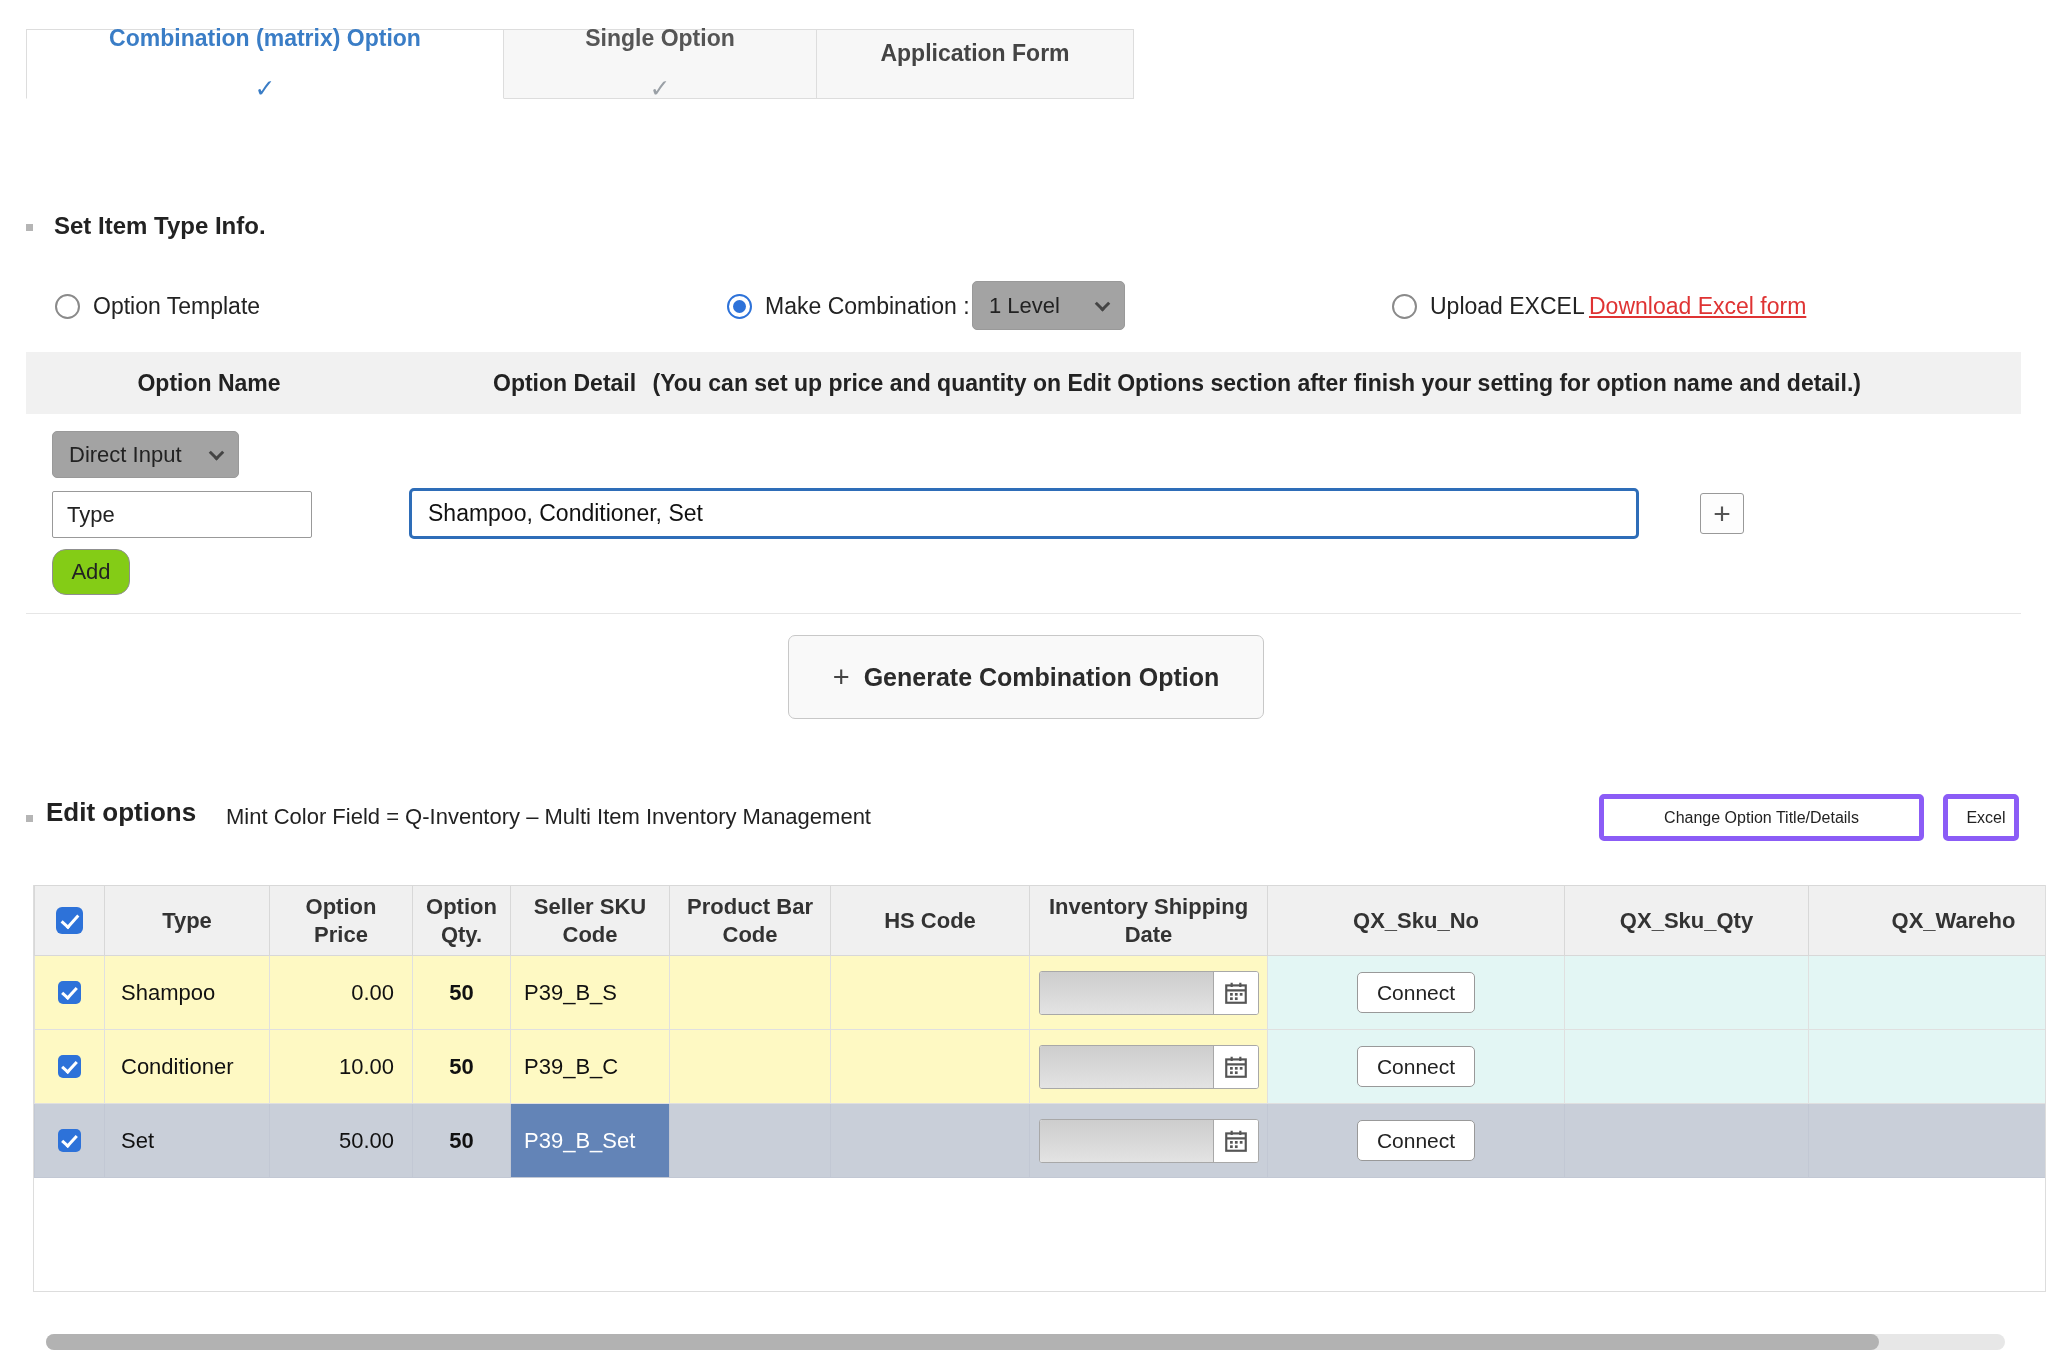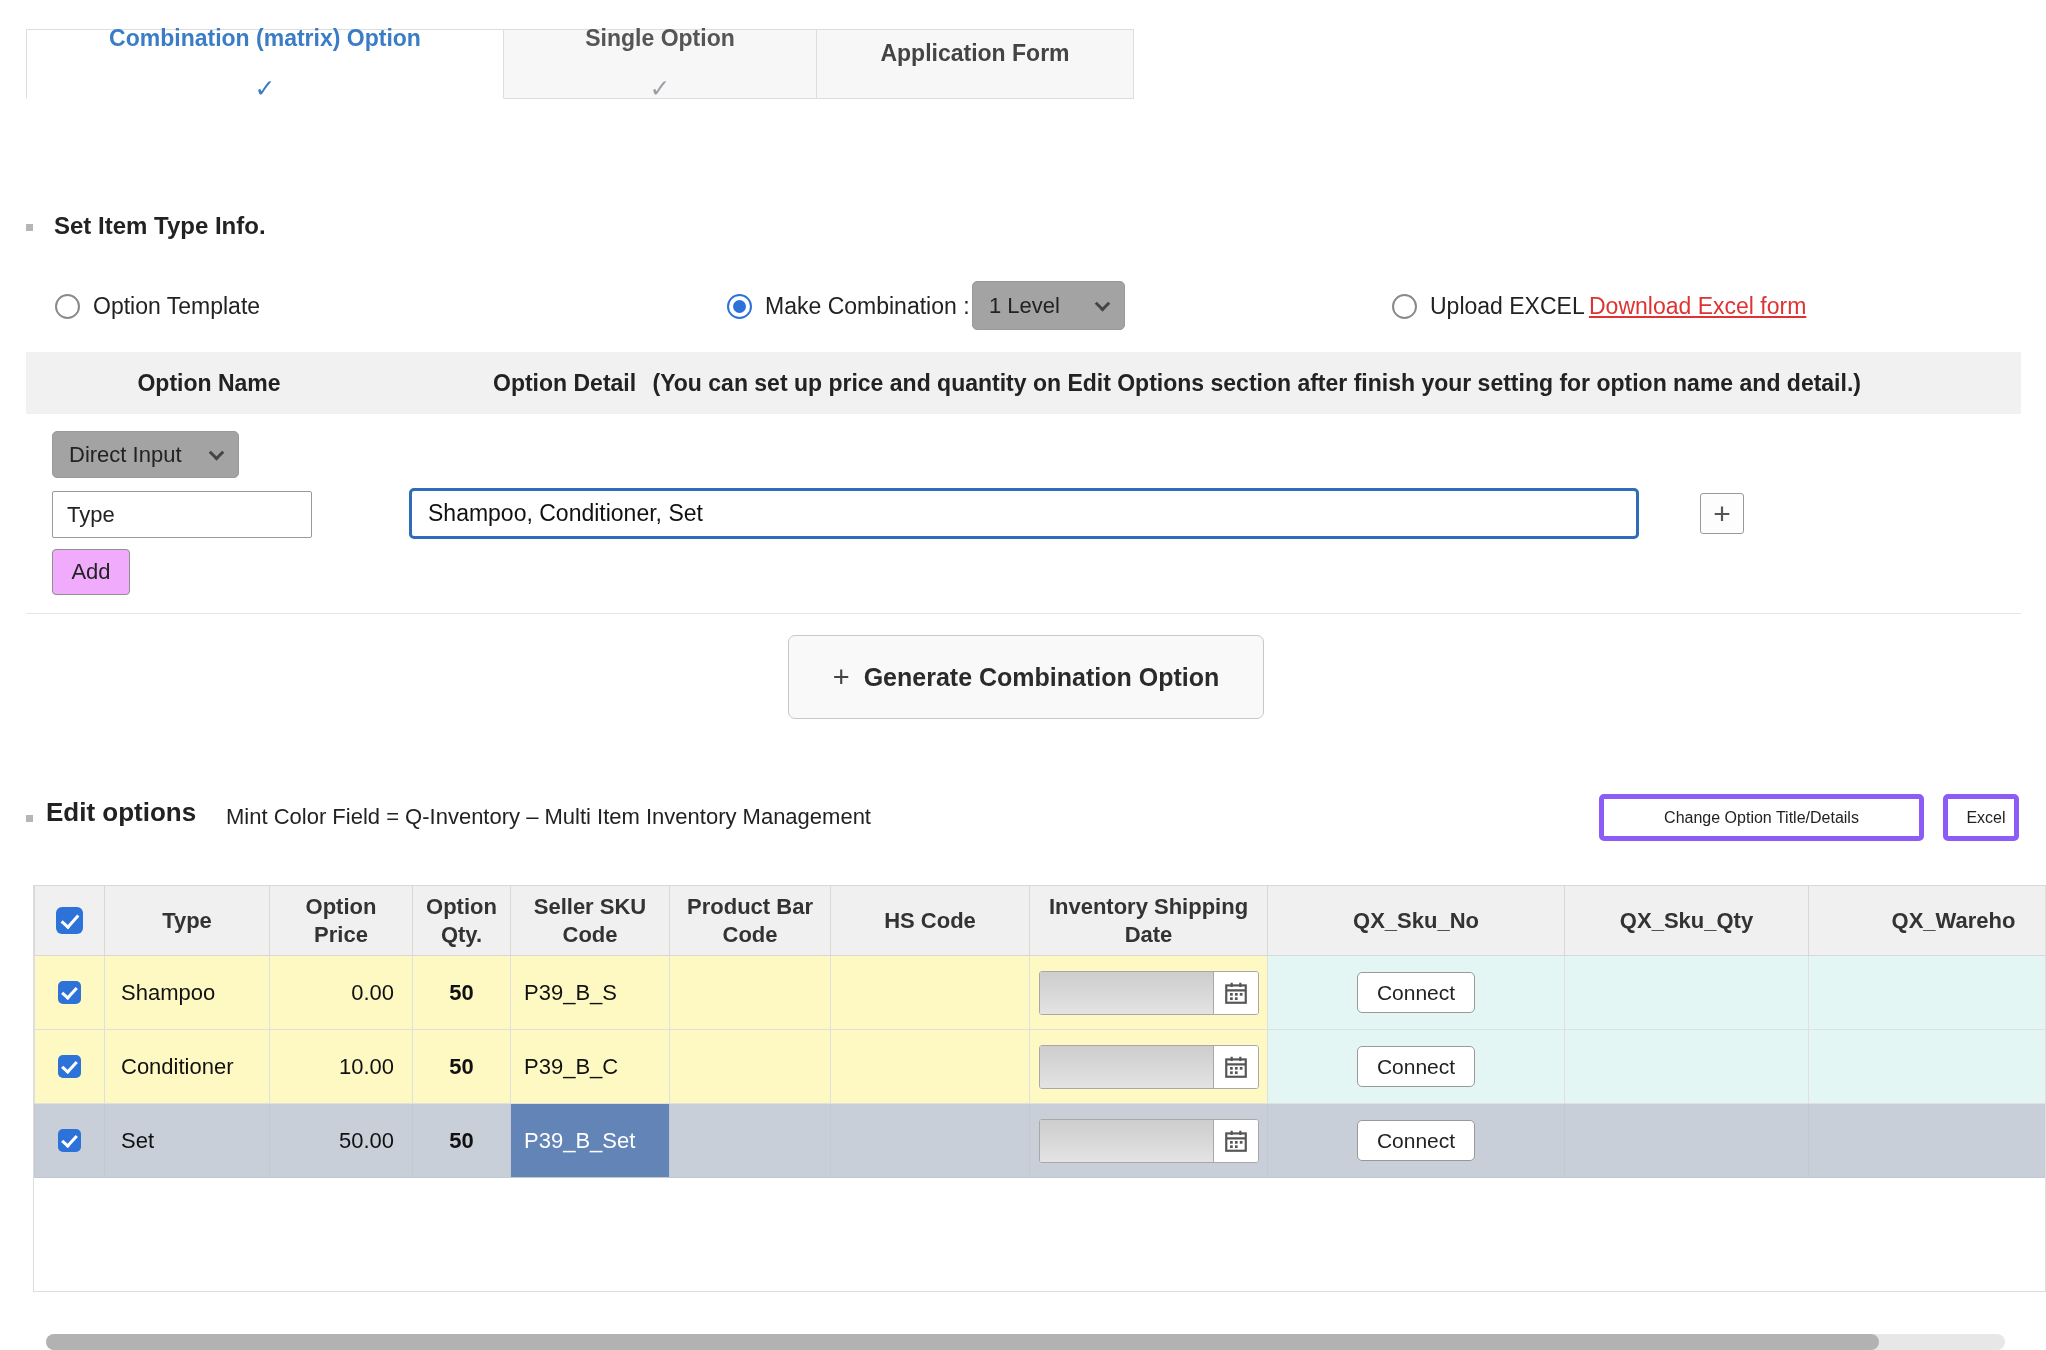--- a/index.html
+++ b/index.html
@@ -54,22 +54,22 @@
   .oh-detail { position:absolute; left:467px; top:0; height:62px; line-height:62px; font-weight:bold; font-size:23px; white-space:nowrap; }
   .oh-detail .note { margin-left:10px; }
 
   
   .input-type { position:absolute; left:52px; top:491px; width:260px; height:47px; border:1px solid #999; border-radius:2px;
                 font-family:inherit; font-size:22px; padding:0 14px; color:#222; background:#fff; }
   .input-detail { position:absolute; left:409px; top:488px; width:1230px; height:51px; border:3px solid var(--focus_border,#2e6db8);
                   border-radius:5px; font-family:inherit; font-size:23px; padding:0 16px; color:#111; background:#fff; outline:none; }
   .plus-btn { position:absolute; left:1700px; top:493px; width:44px; height:41px; border:1px solid #999; border-radius:3px;
               background:#fdfdfd; font-size:30px; line-height:36px; color:#555; text-align:center; cursor:pointer; font-family:inherit; }
-  .add-btn { position:absolute; left:52px; top:549px; width:78px; height:46px; border:1px solid #8f8f8f; border-radius:4px;
-             background:#f0abfc; font-size:22px; color:#222; cursor:pointer; font-family:inherit; }
+  .add-btn { position:absolute; left:52px; top:549px; width:78px; height:46px; border:1px solid #8f8f8f; border-radius:14px;
+             background:#84cc16; font-size:22px; color:#222; cursor:pointer; font-family:inherit; }
   .divider { position:absolute; left:26px; top:613px; width:1995px; height:0; border-bottom:1px solid #e6e6e6; }
 
   
   .generate { position:absolute; left:788px; top:635px; width:476px; height:84px; background:#f9f9f9;
               border:1px solid #c8c8c8; border-radius:7px; display:flex; align-items:center; justify-content:center; gap:14px;
               font-size:25px; font-weight:bold; color:#2b2b2b; cursor:pointer; font-family:inherit; }
   .gen-plus { font-weight:normal; font-size:29px; color:#444; }
 
   
   .toolbar-btn { position:absolute; top:794px; height:47px; background:#fff; border:5px solid #8b5cf6; border-radius:5px;

